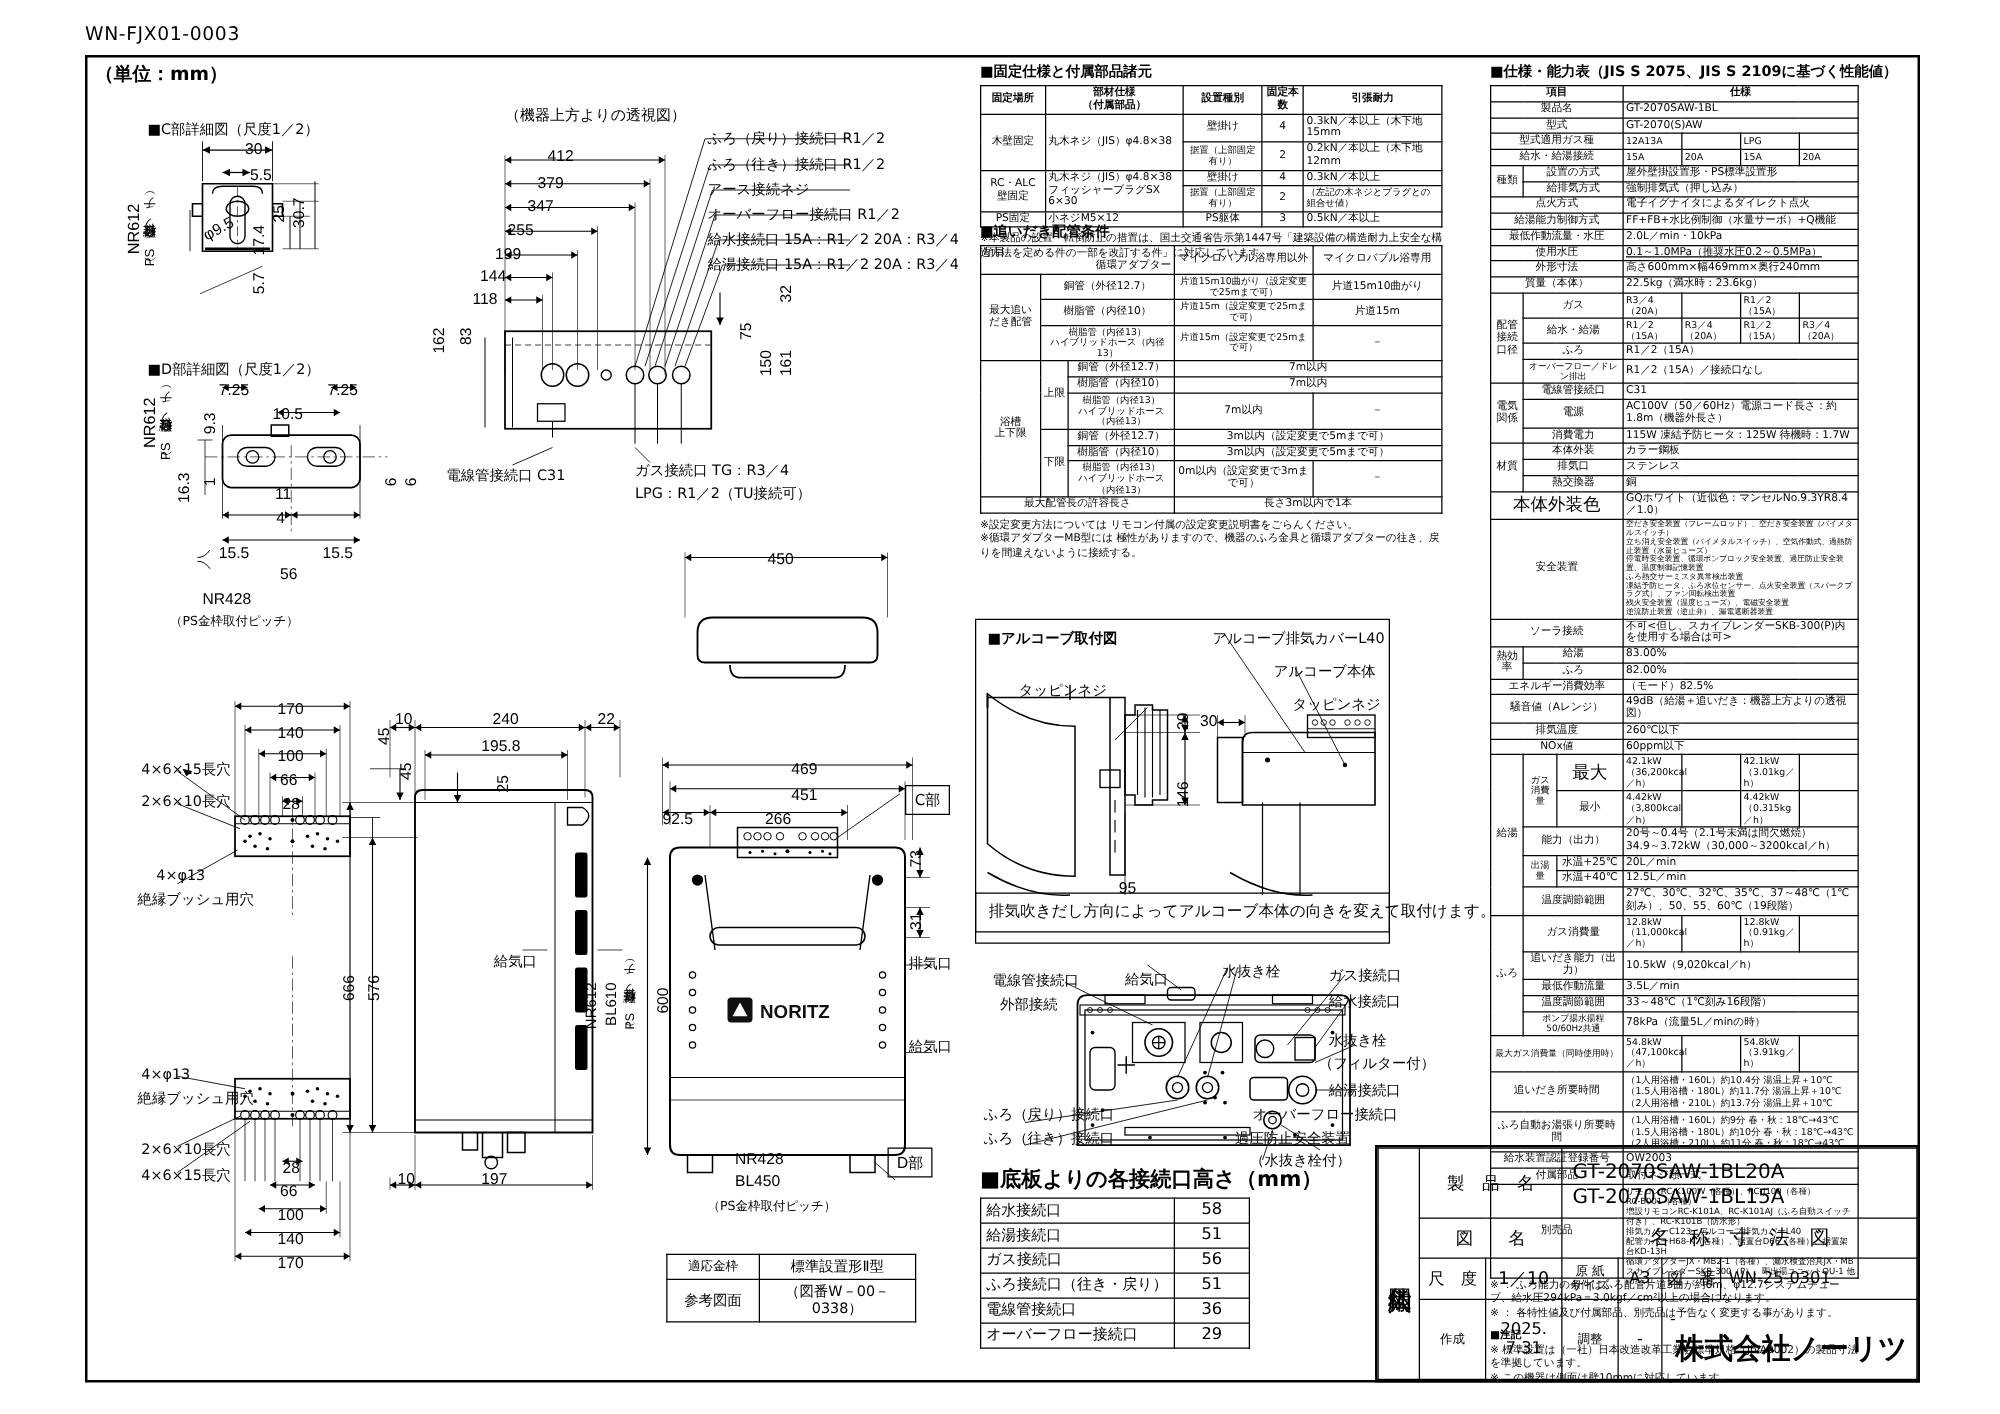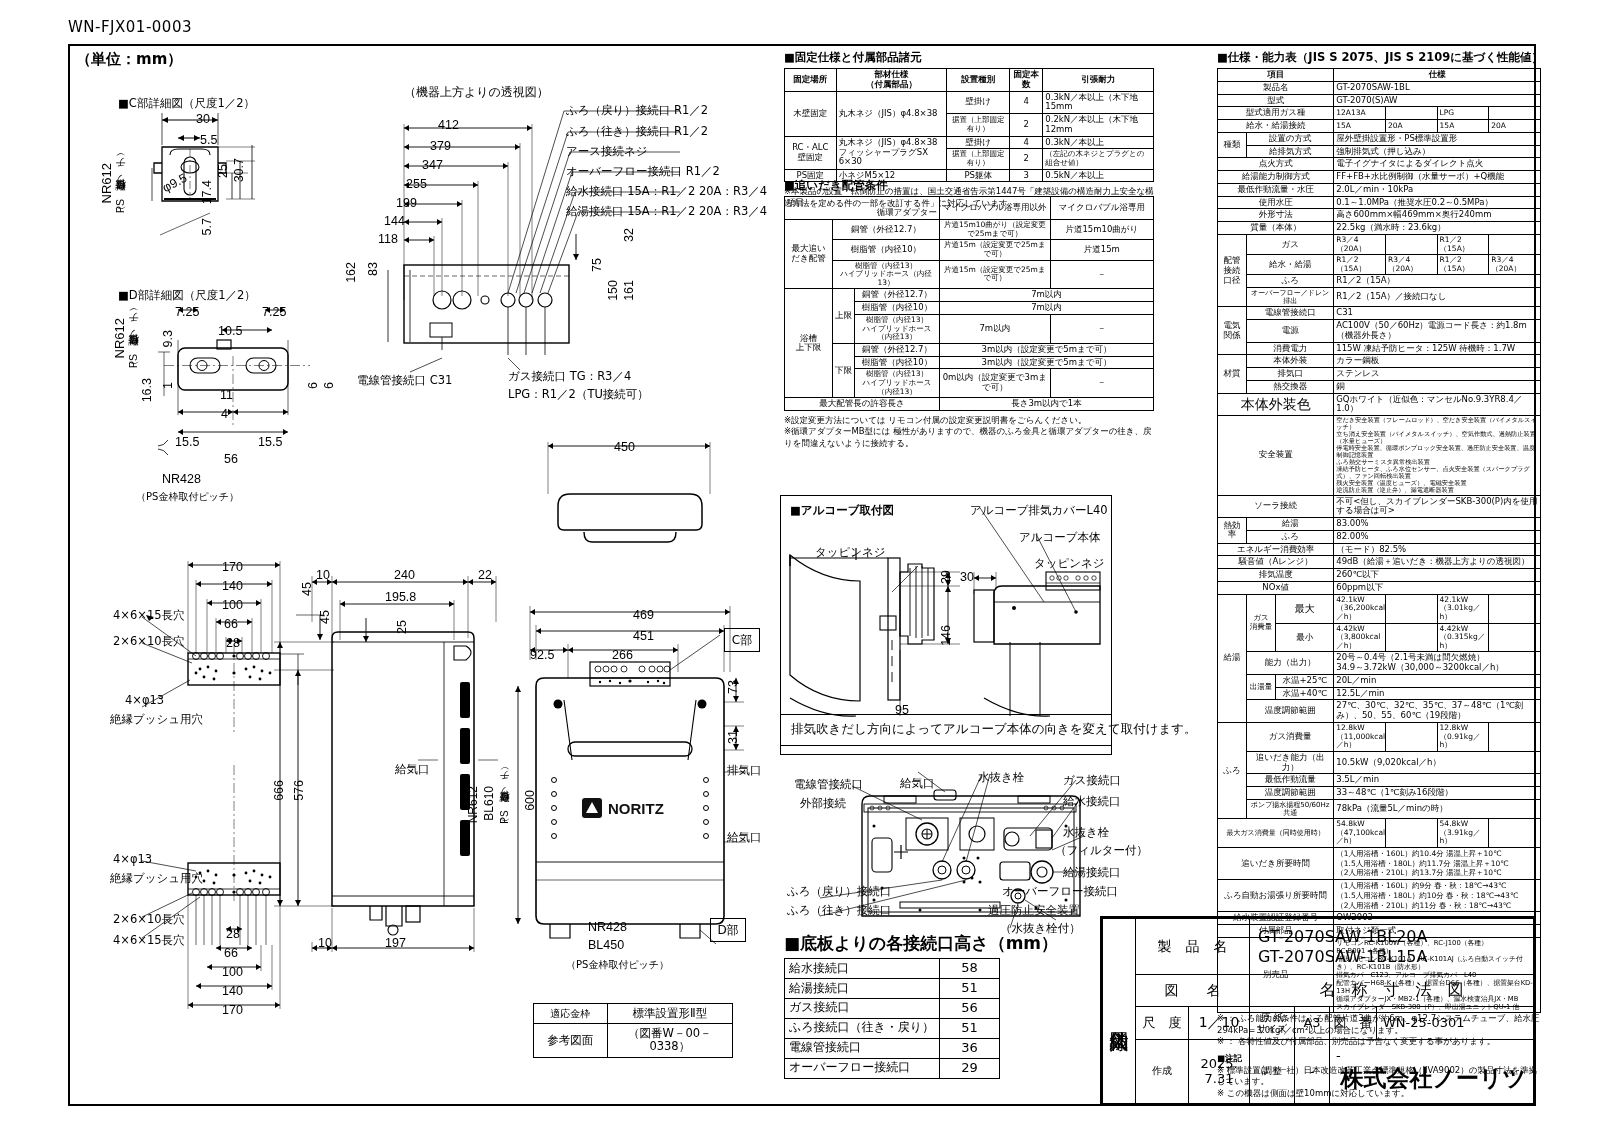--- a/index.html
+++ b/index.html
@@ -800,21 +800,21 @@
       <tr>
         <td class="c" colspan="3">最大配管長の許容長さ</td>
         <td class="c" colspan="2">長さ3m以内で1本</td>
       </tr>
     </tbody>
       </table>
     <div class="note" style="margin-top:4px;">※設定変更方法については リモコン付属の設定変更説明書をごらんください。</div>
     <div class="note">※循環アダプターMB型には 極性がありますので、機器のふろ金具と循環アダプターの往き、戻りを間違えないように接続する。</div>
   </div>
 
-  <div class="box" style="left:1217px;top:50px;width:324px;">
+  <div class="box" style="left:1192px;top:50px;width:295px;">
     <div class="sec-title">■仕様・能力表（JIS S 2075、JIS S 2109に基づく性能値）</div>
     <table class="tb" style="margin-top:3px;" id="spec-tbl">
       <colgroup>
           <col style="width:9%">
           <col style="width:9%">
           <col style="width:18%">
           <col style="width:16%">
           <col style="width:16%">
           <col style="width:16%">
           <col style="width:16%">
@@ -862,21 +862,21 @@
           <tr>
             <td class="c" colspan="3" style="font-size:8.5px">給湯能力制御方式</td>
             <td class="l" colspan="4" style="white-space:pre-line;">FF+FB+水比例制御（水量サーボ）+Q機能</td>
           </tr>
           <tr>
             <td class="c" colspan="3" style="font-size:8.5px">最低作動流量・水圧</td>
             <td class="l" colspan="4" style="white-space:pre-line;">2.0L／min・10kPa</td>
           </tr>
           <tr>
             <td class="c" colspan="3" style="font-size:8.5px">使用水圧</td>
-            <td class="l" colspan="4" style="white-space:pre-line;">0.1～1.0MPa（推奨水圧0.2～0.5MPa）</td>
+            <td class="l" colspan="4" style="white-space:pre-line;text-decoration:underline;">0.1～1.0MPa（推奨水圧0.2～0.5MPa）</td>
           </tr>
           <tr>
             <td class="c" colspan="3" style="font-size:8.5px">外形寸法</td>
             <td class="l" colspan="4" style="white-space:pre-line;">高さ600mm×幅469mm×奥行240mm</td>
           </tr>
           <tr>
             <td class="c" colspan="3" style="font-size:8.5px">質量（本体）</td>
             <td class="l" colspan="4" style="white-space:pre-line;">22.5kg（満水時：23.6kg）</td>
           </tr>
           <tr>
@@ -969,21 +969,21 @@
             <td class="l" colspan="4" style="white-space:pre-line;">260℃以下</td>
           </tr>
           <tr>
             <td class="c" colspan="3" style="font-size:8.5px">NOx値</td>
             <td class="l" colspan="4" style="white-space:pre-line;">60ppm以下</td>
           </tr>
           <tr>
             <td class="c" rowspan="6" style="white-space:pre-line;">給湯</td>
             <td class="c" rowspan="2" style="white-space:pre-line;font-size:7.5px">ガス
 消費量</td>
-            <td class="c" colspan="1" style="font-size:10px">最大</td>
+            <td class="c" colspan="1" style="font-size:14px">最大</td>
             <td class="l" style="font-size:7.5px">42.1kW（36,200kcal／h）</td>
             <td class="l" style="font-size:7.5px"></td>
             <td class="l" style="font-size:7.5px">42.1kW（3.01kg／h）</td>
             <td class="l" style="font-size:7.5px"></td>
           </tr>
           <tr>
             <td class="c" colspan="1" style="font-size:8.5px">最小</td>
             <td class="l" style="font-size:7.5px">4.42kW（3,800kcal／h）</td>
             <td class="l" style="font-size:7.5px"></td>
             <td class="l" style="font-size:7.5px">4.42kW（0.315kg／h）</td>

